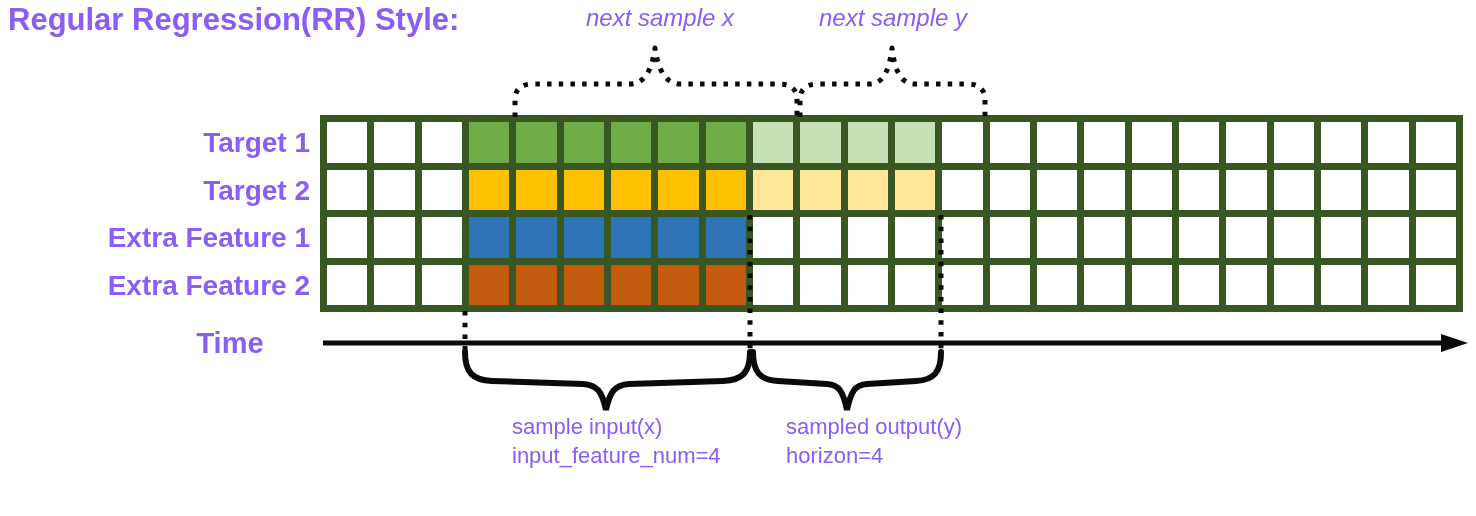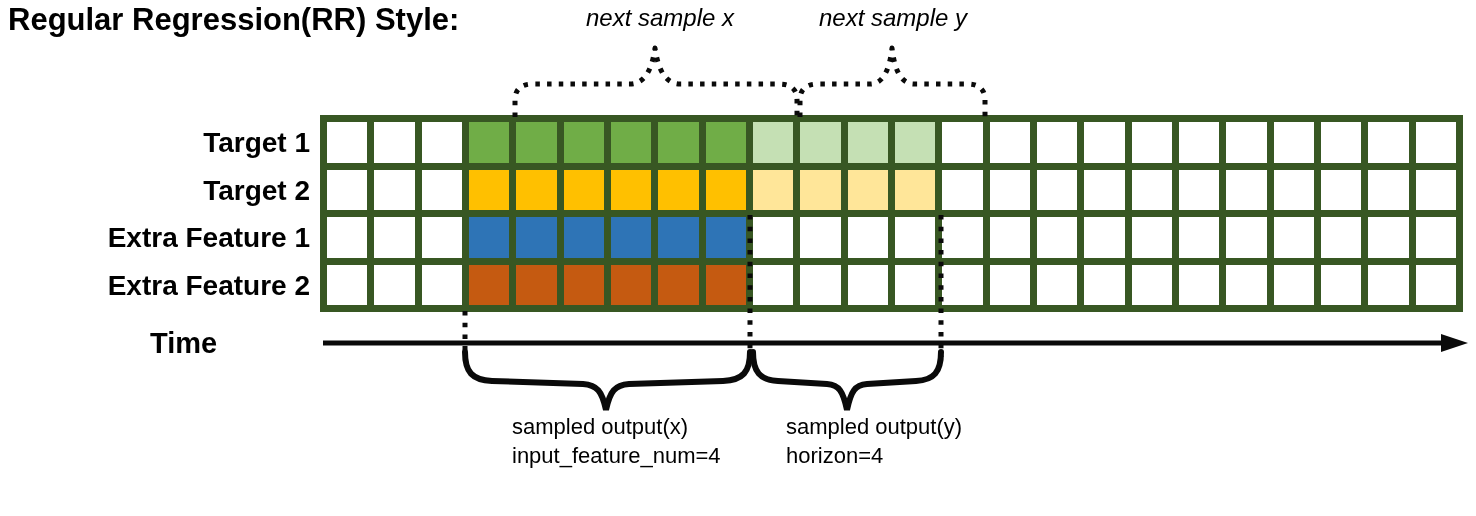--- a/index.html
+++ b/index.html
@@ -1,18 +1,18 @@
 <!DOCTYPE html>
 <html><head>
 <meta charset="utf-8">
 <style>
   html,body{margin:0;padding:0;background:#fff;}
   .canvas{
     position:relative;width:1476px;height:516px;background:#ffffff;
-    font-family:"Liberation Sans",sans-serif;color:#000000;overflow:hidden;
+    font-family:"Liberation Sans",sans-serif;color:#8b5cf6;overflow:hidden;
   }
   .title{
     position:absolute;left:8px;top:2px;
     font-size:31px;font-weight:bold;white-space:nowrap;
   }
   .top-label{
     position:absolute;top:4px;width:260px;text-align:center;
     font-style:italic;font-size:24px;font-weight:500;white-space:nowrap;
   }
   .top-label.nsx{left:530px;}
@@ -26,21 +26,21 @@
     font-weight:bold;font-size:28px;white-space:nowrap;
   }
   .grid{
     position:absolute;left:320px;top:115px;width:1143px;height:197px;
     box-sizing:border-box;padding:7px;display:grid;
     grid-template-columns:repeat(24,1fr);grid-template-rows:repeat(4,1fr);
     gap:7px;
   }
   .grid .grid-cell{background:#fff;}
   .time-label{
-    position:absolute;left:150px;top:327px;width:160px;text-align:left;
+    position:absolute;left:150px;top:327px;width:160px;text-align:center;
     font-weight:bold;font-size:29px;
   }
   .svg-overlay{position:absolute;left:0;top:0;width:1476px;height:516px;pointer-events:none;}
   .bottom-text{
     position:absolute;font-size:22px;line-height:28.5px;font-weight:500;white-space:nowrap;
   }
   .bottom-text.input{left:512px;top:413px;}
   .bottom-text.output{left:786px;top:413px;}
 </style>
 </head>
@@ -177,21 +177,21 @@
       <line x1="323" y1="343" x2="1443" y2="343" stroke="#0a0a0a" stroke-width="5"></line>
       <polygon points="1441,334 1441,352 1468,343" fill="#0a0a0a"></polygon>
     </g>
 
     <path d="M465,352 C465,372 472,380 492,381 L583,384 C597,385 602,391 606,410 C610,391 615,385 629,384 L723,381 C743,380 750,372 750,352" fill="none" stroke="#0a0a0a" stroke-width="6" stroke-linecap="round"></path>
 
     <path d="M753,352 C753,372 760,380 778,381 L827,384 C839,385 843,391 847,410 C851,391 855,385 867,384 L916,381 C934,380 941,372 941,352" fill="none" stroke="#0a0a0a" stroke-width="6" stroke-linecap="round"></path>
   </svg>
 
   <div class="bottom-text input">
-    <div>sampled output(x)</div>
+    <div>sample input(x)</div>
     <div>input_feature_num=4</div>
   </div>
   <div class="bottom-text output">
     <div>sampled output(y)</div>
     <div>horizon=4</div>
   </div>
 
 </div>
 
 </body></html>

